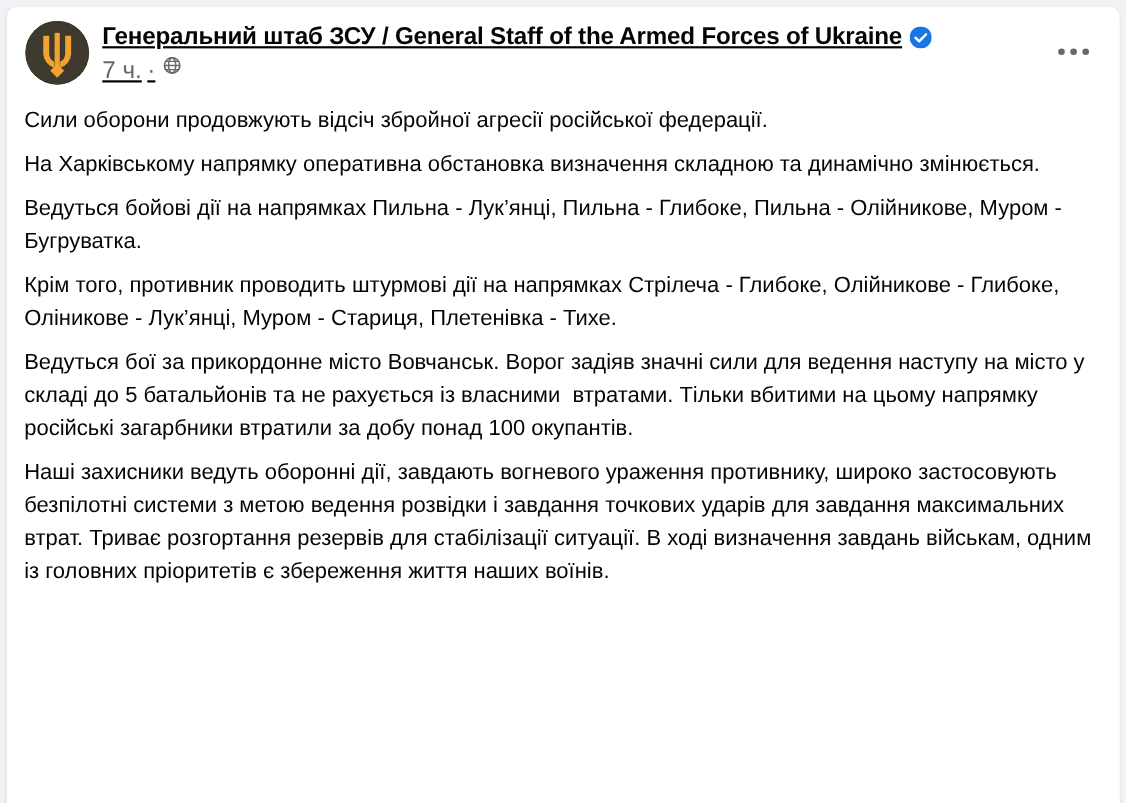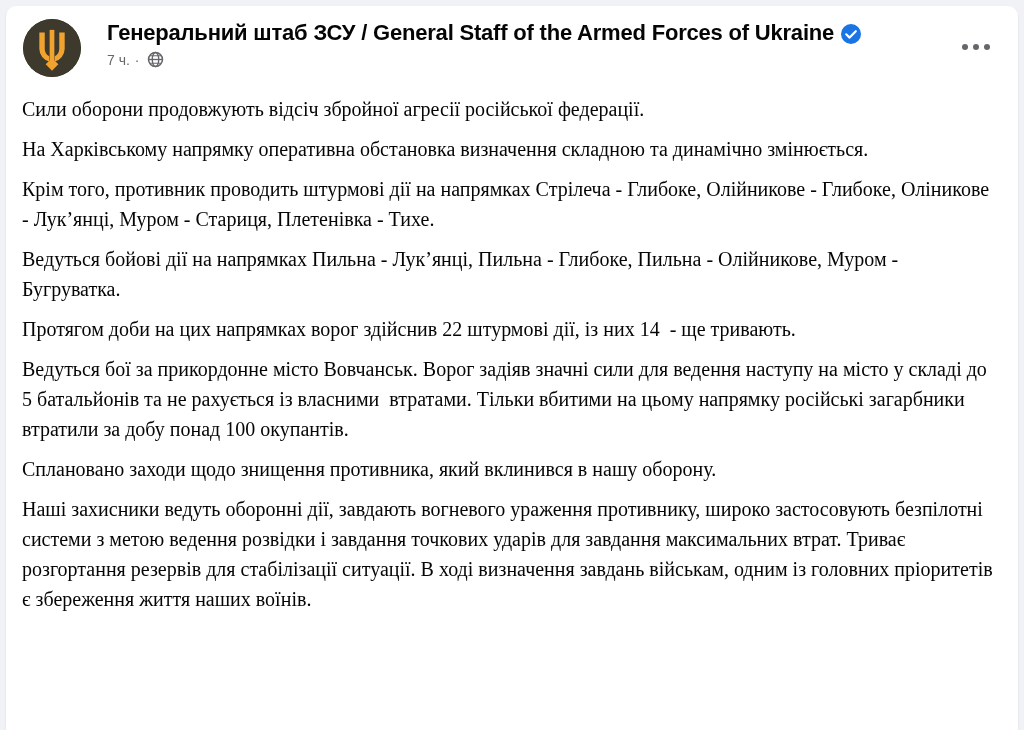--- a/index.html
+++ b/index.html
@@ -25,51 +25,51 @@
   }
   .avatar {
     width:58px; height:58px;
     border-radius:50%;
     background:#3d392c;
     flex:none;
     display:flex; align-items:center; justify-content:center;
     cursor:pointer;
     overflow:hidden;
   }
-  .header-text { margin-left:26px; padding-top:1px; min-width:0; }
+  .header-text { margin-left:12px; padding-top:1px; min-width:0;text-decoration:underline; }
   .author-row {
     display:flex; align-items:center; gap:7px;
     font-size:22px; font-weight:700; color:#050505;
     letter-spacing:-0.2px;
     white-space:nowrap;
     cursor:pointer;
   }
   .badge { width:20px; height:20px; flex:none; margin-top:2px; }
   .meta-row {
     margin-top:5px;
-    display:flex; align-items:flex-end; gap:5px;
-    font-size:14px; color:#65676b;
+    display:flex; align-items:flex-start; gap:5px;
+    font-size:22px; color:#65676b;
     cursor:pointer;
   }
   .globe { width:17px; height:17px; margin-left:2px; }
   .menu-btn {
     position:absolute; top:28px; right:20px;
     display:flex; gap:5px;
     padding:10px 8px;
     border-radius:50%;
     cursor:pointer;
   }
   .menu-btn .dot { width:6px; height:6px; border-radius:50%; background:#65676b; }
   .content {
     padding:17px 18px 0 16px;
     font-size:20px;
     line-height:30px;
     color:#050505;
   }
-  .content p { margin:0 0 10px 0; white-space:pre-wrap;font-family:Liberation Serif, serif; }
+  .content p { margin:0 0 10px 0; white-space:pre-wrap; }
 </style>
 </head>
 <body>
 
 <div class="card">
 
   <div class="header">
 
     <div class="avatar">
       <span style="display:flex;">
@@ -114,21 +114,19 @@
     <div class="menu-btn" title="">
       <span class="dot"></span>
       <span class="dot"></span>
       <span class="dot"></span>
     </div>
   </div>
 
   <div class="content">
     <p>Сили оборони продовжують відсіч збройної агресії російської федерації.</p>
     <p>На Харківському напрямку оперативна обстановка визначення складною та динамічно змінюється.</p>
+    <p>Ведуться бойові дії на напрямках Пильна - Лук’янці, Пильна - Глибоке, Пильна - Олійникове, Муром - Бугруватка.</p>
     <p>Крім того, противник проводить штурмові дії на напрямках Стрілеча - Глибоке, Олійникове - Глибоке, Оліникове - Лук’янці, Муром - Стариця, Плетенівка - Тихе.</p>
-    <p>Ведуться бойові дії на напрямках Пильна - Лук’янці, Пильна - Глибоке, Пильна - Олійникове, Муром - Бугруватка.</p>
-    <p>Протягом доби на цих напрямках ворог здійснив 22 штурмові дії, із них 14  - ще тривають.</p>
     <p>Ведуться бої за прикордонне місто Вовчанськ. Ворог задіяв значні сили для ведення наступу на місто у складі до 5 батальйонів та не рахується із власними  втратами. Тільки вбитими на цьому напрямку російські загарбники втратили за добу понад 100 окупантів.</p>
-    <p>Сплановано заходи щодо знищення противника, який вклинився в нашу оборону.</p>
     <p>Наші захисники ведуть оборонні дії, завдають вогневого ураження противнику, широко застосовують безпілотні системи з метою ведення розвідки і завдання точкових ударів для завдання максимальних втрат. Триває розгортання резервів для стабілізації ситуації. В ході визначення завдань військам, одним із головних пріоритетів є збереження життя наших воїнів.</p>
   </div>
 
 </div>
 
 </body></html>

